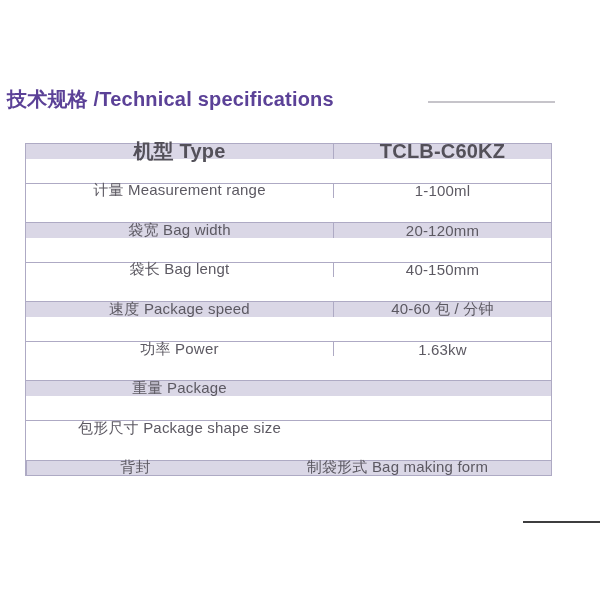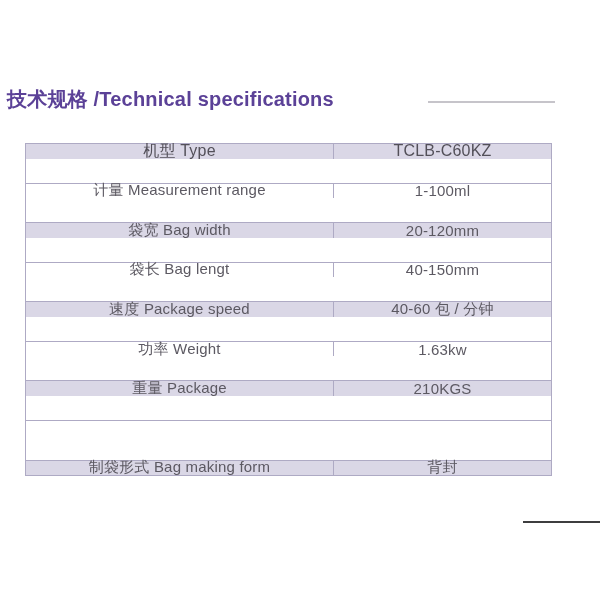--- a/index.html
+++ b/index.html
@@ -72,22 +72,22 @@
     letter-spacing: 0.2px;
     white-space: nowrap;
     box-sizing: border-box;
   }
   .cell.label { width: 307px; }
   .cell.value {
     flex: 1;
     border-left: 1px solid var(--table-border, #aeaac4);
   }
   .spec-row.header-row .cell {
-    font-weight: normal;
-    font-size: 16px;
+    font-weight: bold;
+    font-size: 20px;
     color: var(--header-text, #535059);
   }
 
   
   .footer-line {
     position: absolute;
     left: 523px;
     top: 521px;
     width: 77px;
     height: 2px;
@@ -124,34 +124,34 @@
       <div class="cell label">袋长 Bag lengt</div>
       <div class="cell value">40-150mm</div>
     </div>
 
     <div class="spec-row">
       <div class="cell label">速度 Package speed</div>
       <div class="cell value">40-60 包 / 分钟</div>
     </div>
 
     <div class="spec-row">
-      <div class="cell label">功率 Weight</div>
+      <div class="cell label">功率 Power</div>
       <div class="cell value">1.63kw</div>
     </div>
 
     <div class="spec-row">
       <div class="cell label">重量 Package</div>
-      <div class="cell value">210KGS</div>
     </div>
 
     <div class="spec-row">
+      <div class="cell label">包形尺寸 Package shape size</div>
     </div>
 
     <div class="spec-row">
+      <div class="cell value">背封</div>
       <div class="cell label">制袋形式 Bag making form</div>
-      <div class="cell value">背封</div>
     </div>
 
   </div>
 
   <div class="footer-line"></div>
 
 </div>
 
 </body></html>

